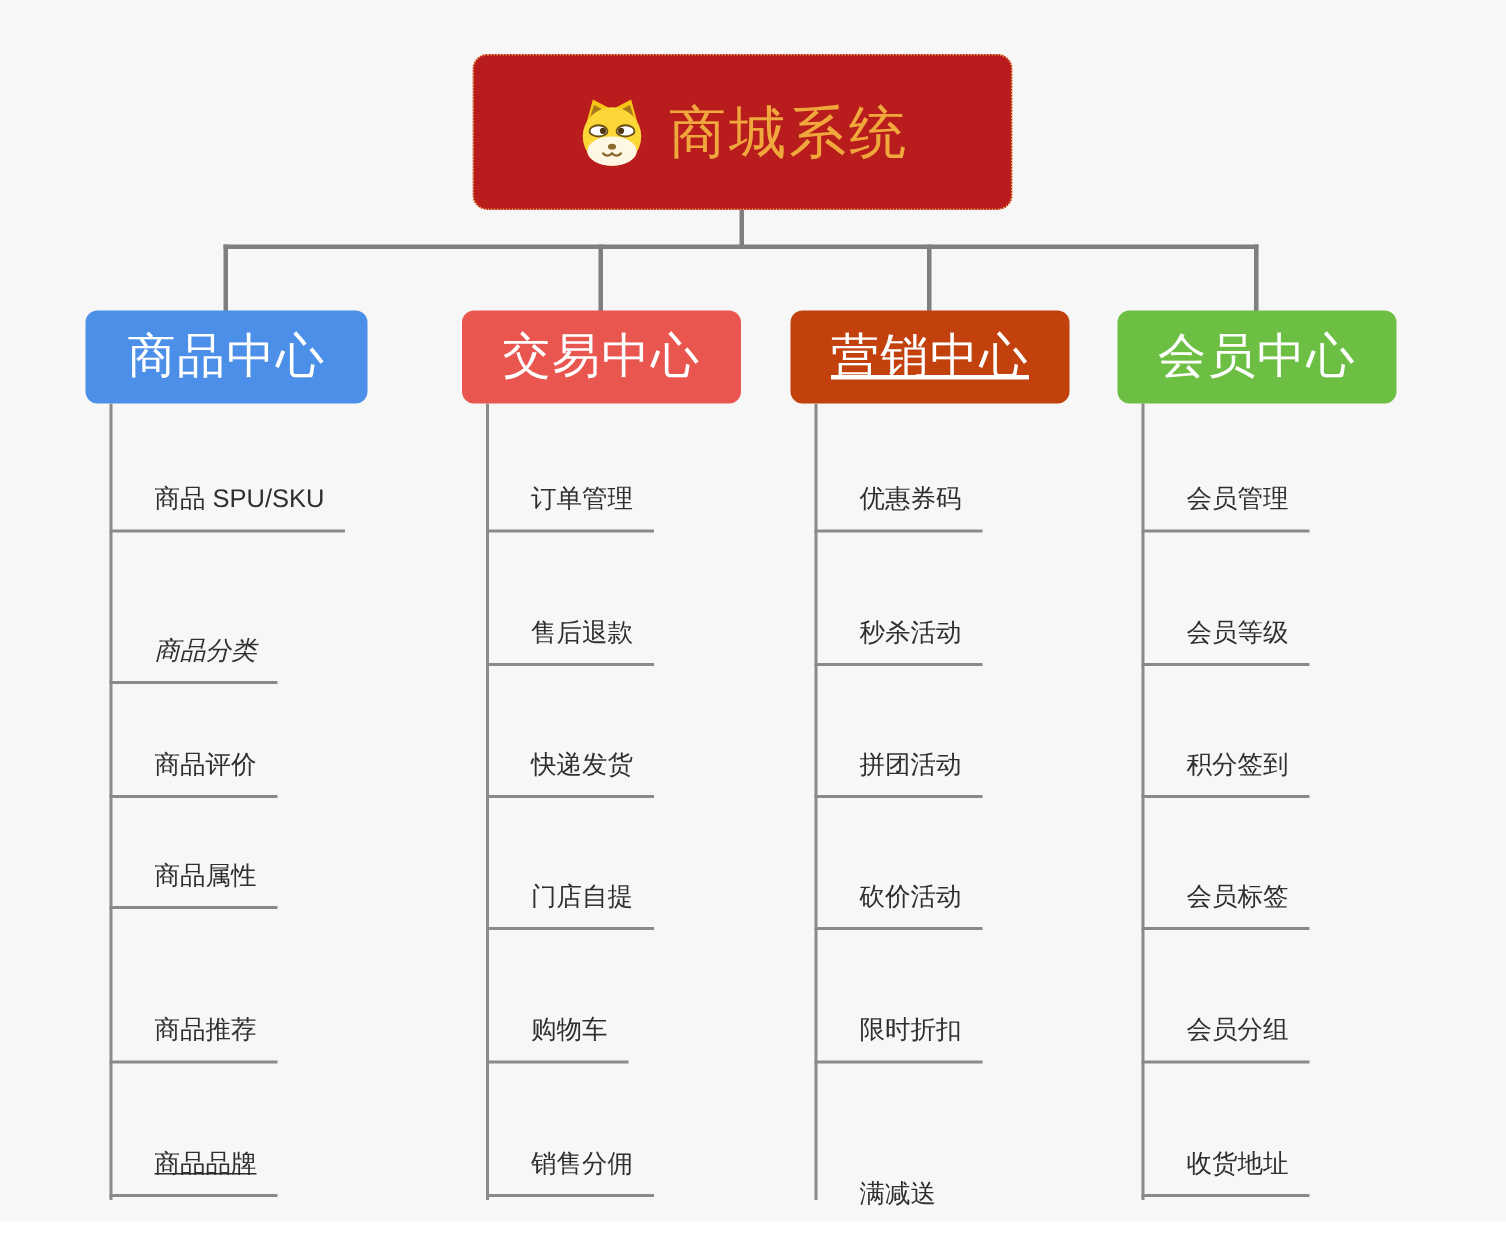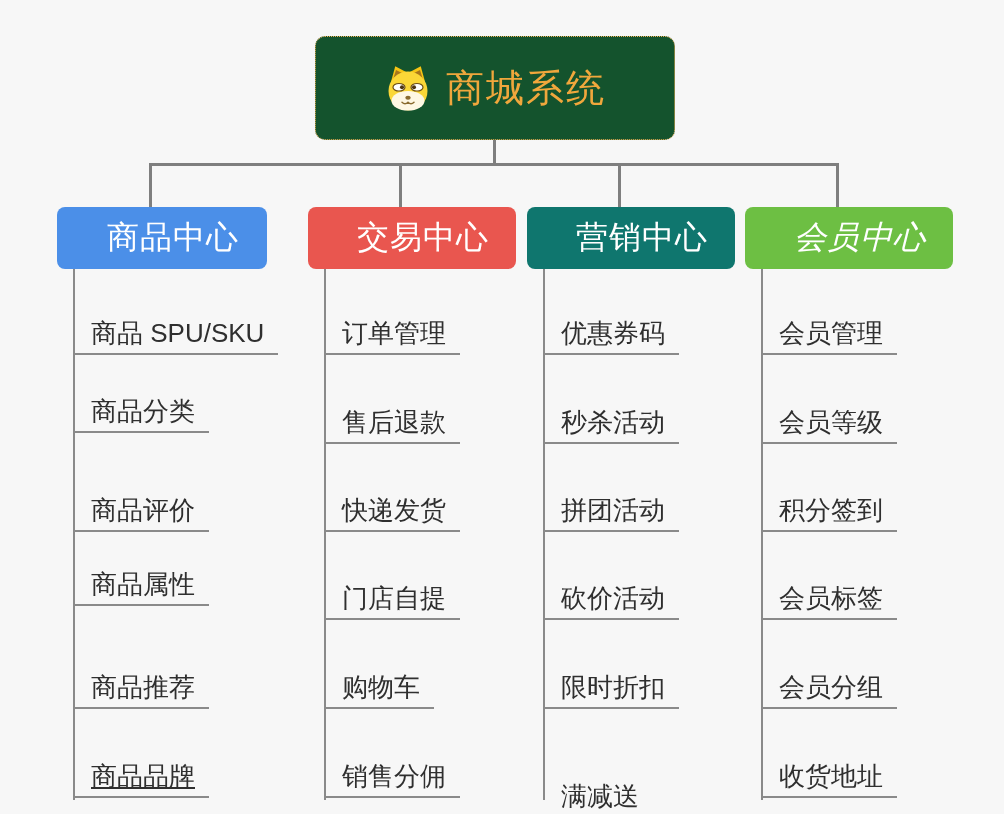--- a/index.html
+++ b/index.html
@@ -8,47 +8,47 @@
     font-family:"Liberation Sans","DejaVu Sans",sans-serif;
     overflow:hidden;
   }
   .stage {
     position:relative; width:1004px; height:814px;
     background:var(--canvas-bg,#F7F7F7); overflow:hidden;
   }
   
   .root-node {
     position:absolute; left:315px; top:36px; width:360px; height:104px;
-    background:#14532d; border:1px dotted var(--root-border,#EFB257);
+    background:#b91c1c; border:1px dotted var(--root-border,#EFB257);
     border-radius:10px; box-sizing:border-box;
     display:flex; align-items:center; justify-content:center; gap:14px;
     cursor:pointer;
   }
   .root-title {
     font-size:38px; font-weight:500; letter-spacing:2px;
     color:var(--root-text,#F0A73C);
   }
   .dog { width:48px; height:48px; flex:0 0 auto; }
   
   .line { position:absolute; background:var(--line,#7F7F7F); }
   
   .column { position:absolute; top:207px; }
   .branch-header {
     position:absolute; left:0; top:0; width:100%; height:62px;
     border-radius:8px; display:flex; align-items:center; justify-content:center;
-    color:#ffffff; font-size:32px; letter-spacing:1px; cursor:pointer;padding-left:22px;
+    color:#ffffff; font-size:32px; letter-spacing:1px; cursor:pointer;
   }
   .rail {
     position:absolute; left:16px; top:62px; width:2px; height:531px;
     background:var(--underline,#8A8A8A);
   }
   .leaf {
     position:absolute; left:16px; white-space:nowrap;
-    font-size:26px; line-height:28px; color:var(--leaf-text,#2F2F2F);
-    padding:0 14px 6px 18px;
+    font-size:17px; line-height:28px; color:var(--leaf-text,#2F2F2F);
+    padding:0 14px 6px 30px;
     border-bottom:2px solid var(--underline,#8A8A8A);
     cursor:pointer;
   }
   .bottom-strip {
     position:absolute; left:0; top:814px; width:1004px; height:26px; background:#ffffff;
   }
 </style>
 </head>
 <body>
 
@@ -79,52 +79,52 @@
   <div class="line" style="left:618px; top:163px; width:3px; height:46px;"></div>
   <div class="line" style="left:836px; top:163px; width:3px; height:46px;"></div>
 
   <div id="columns">
       <div class="column" style="left: 57px; width: 188px;">
     <div class="branch-header" style="background: rgb(75, 143, 232);">
       <span>商品中心</span>
     </div>
     <div class="rail"></div>
   <div class="leaf" style="top: 112px;">商品 SPU/SKU</div>
-        <div class="leaf" style="top: 190px;">商品分类</div>
+        <div class="leaf" style="top: 213px; font-style: italic;">商品分类</div>
         <div class="leaf" style="top: 289px;">商品评价</div>
         <div class="leaf" style="top: 363px;">商品属性</div>
         <div class="leaf" style="top: 466px;">商品推荐</div>
         <div class="leaf" style="top: 555px; text-decoration: underline;">商品品牌</div>
       </div>
       <div class="column" style="left: 308px; width: 186px;">
     <div class="branch-header" style="background: rgb(233, 86, 79);">
       <span>交易中心</span>
     </div>
     <div class="rail"></div>
   <div class="leaf" style="top: 112px;">订单管理</div>
         <div class="leaf" style="top: 201px; text-align: right;">售后退款</div>
         <div class="leaf" style="top: 289px;">快递发货</div>
         <div class="leaf" style="top: 377px;">门店自提</div>
         <div class="leaf" style="top: 466px;">购物车</div>
         <div class="leaf" style="top: 555px;">销售分佣</div>
       </div>
       <div class="column" style="left: 527px; width: 186px;">
-    <div class="branch-header" style="background: #0f766e;">
+    <div class="branch-header" style="background: #c2410c; text-decoration: underline;">
       <span>营销中心</span>
     </div>
     <div class="rail"></div>
   <div class="leaf" style="top: 112px;">优惠券码</div>
         <div class="leaf" style="top: 201px;">秒杀活动</div>
         <div class="leaf" style="top: 289px;">拼团活动</div>
         <div class="leaf" style="top: 377px;">砍价活动</div>
         <div class="leaf" style="top: 466px;">限时折扣</div>
         <div class="leaf" style="top: 555px; margin-top: 20px;">满减送</div>
       </div>
       <div class="column" style="left: 745px; width: 186px;">
-    <div class="branch-header" style="background: rgb(109, 191, 67); font-style: italic;">
+    <div class="branch-header" style="background: rgb(109, 191, 67);">
       <span>会员中心</span>
     </div>
     <div class="rail"></div>
   <div class="leaf" style="top: 112px;">会员管理</div>
         <div class="leaf" style="top: 201px;">会员等级</div>
         <div class="leaf" style="top: 289px;">积分签到</div>
         <div class="leaf" style="top: 377px;">会员标签</div>
         <div class="leaf" style="top: 466px;">会员分组</div>
         <div class="leaf" style="top: 555px;">收货地址</div>
       </div>

